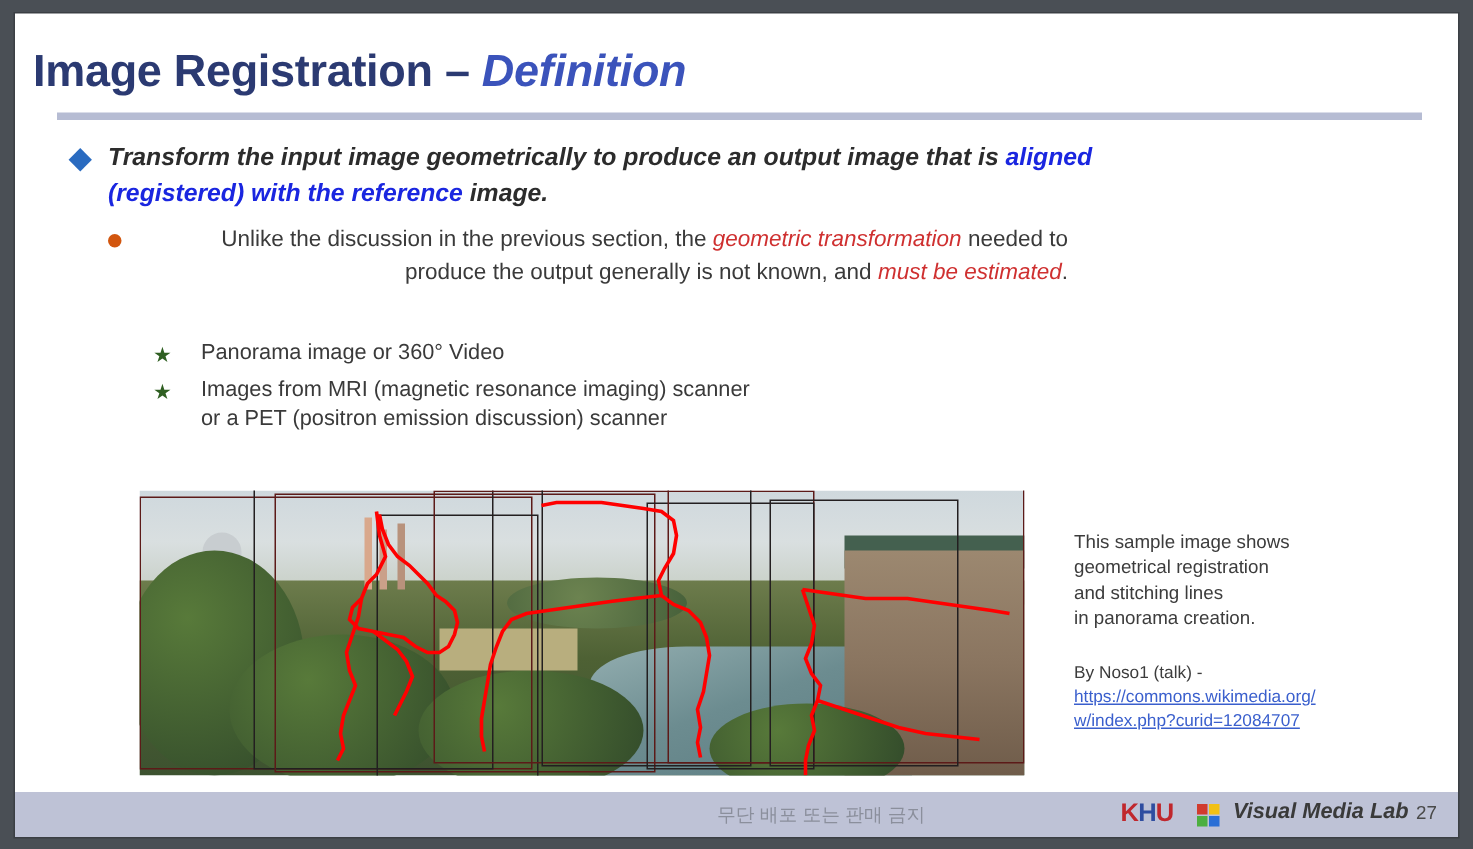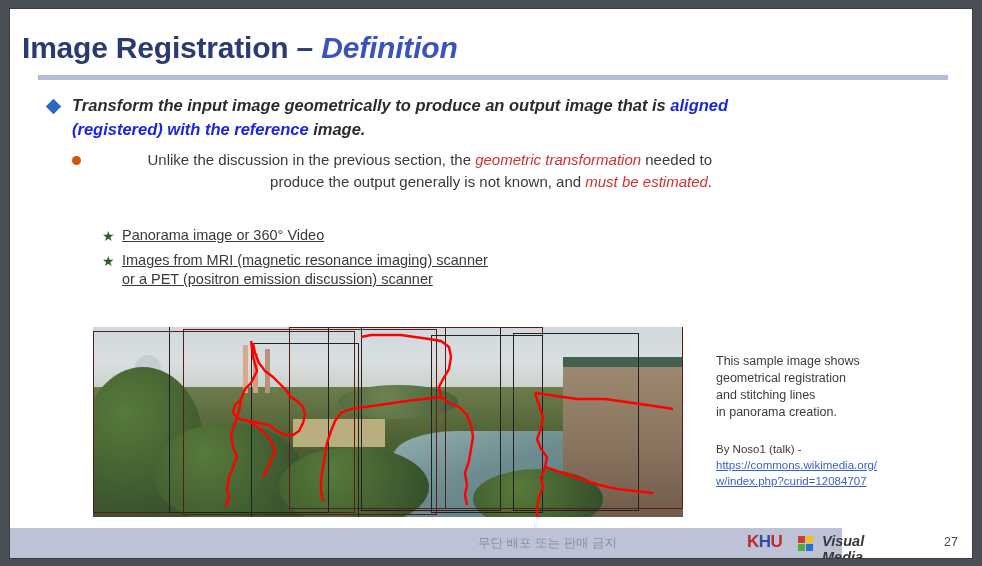--- a/index.html
+++ b/index.html
@@ -80,25 +80,24 @@
 
   
   .lv3{
     position:absolute;left:92px;width:600px;
   }
   .lv3-star{
     position:absolute;left:0px;top:3px;
     font-size:14px;color:#2f5f22;line-height:14px;
   }
   .lv3-text{
-    margin-left:20px;
+    margin-left:32px;
     font-size:14.5px;
     color:#3a3a3a;
     line-height:19px;
-    text-decoration:underline;
   }
   #lv3a{top:217px;}
   #lv3b{top:242px;}
 
   
   #figure{
     position:absolute;left:83px;top:318px;
     width:590px;height:190px;
   }
   #pano{
@@ -154,21 +153,21 @@
     position:absolute;left:706px;top:432px;width:250px;
     font-size:11.5px;color:#3c3c3c;line-height:16px;
   }
   #credit a, .linkline{
     color:#3a5fcd;text-decoration:underline;display:block;
   }
 
   
   #footer{
     position:absolute;left:0;bottom:0;
-    width:832px;height:30px;
+    width:962px;height:30px;
     background:#bec2d6;
   }
   #footer-note{
     position:absolute;left:468px;top:7px;
     font-size:12.5px;color:#8b8f9c;
   }
   #khu{
     position:absolute;left:737px;top:4px;
     font-size:17px;font-weight:bold;letter-spacing:-0.5px;
   }

